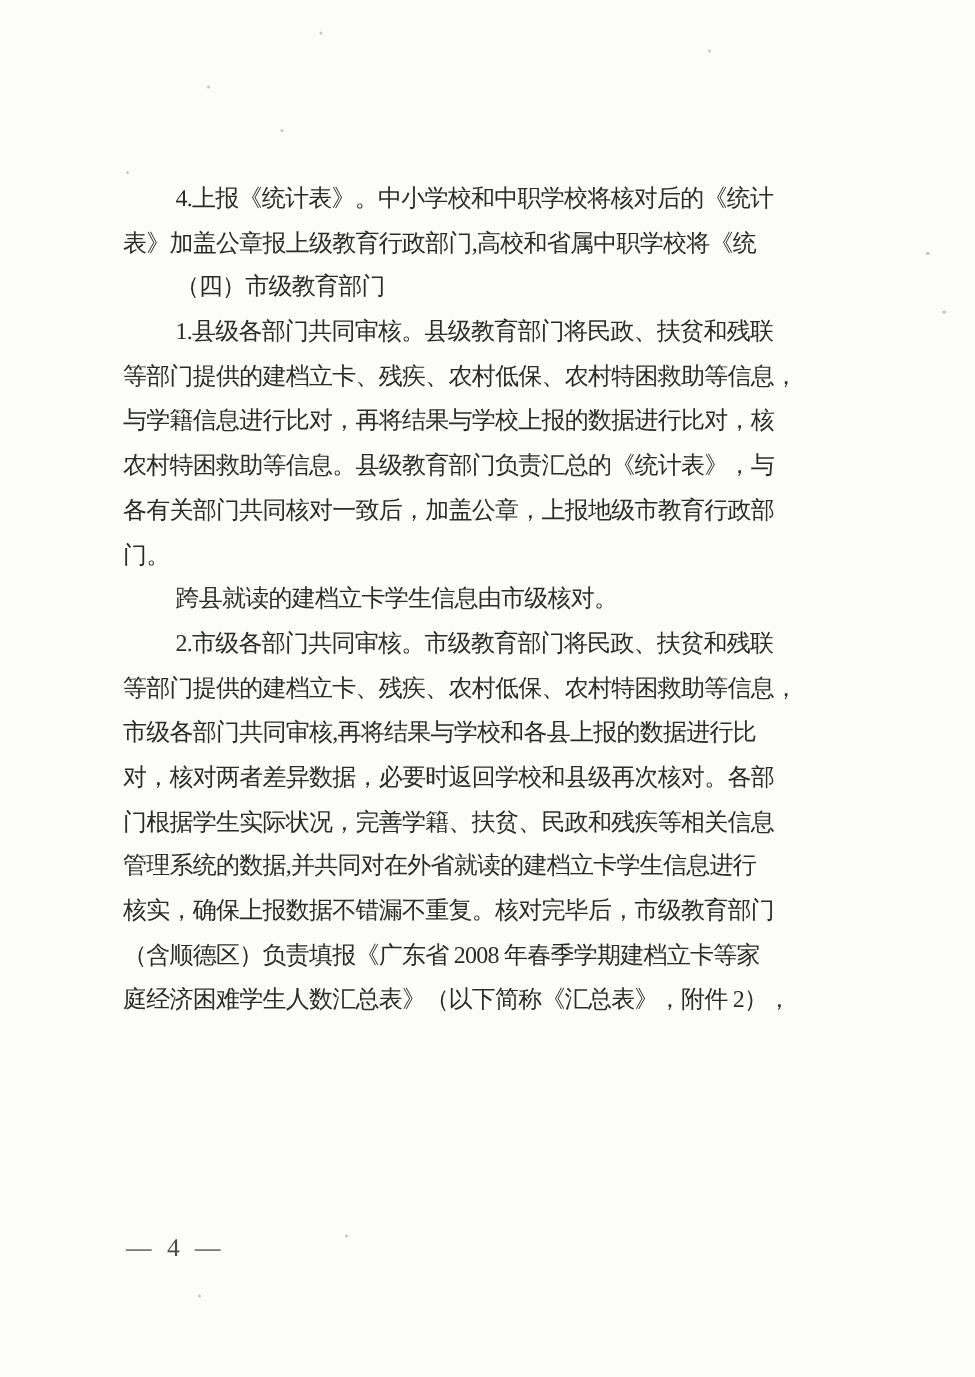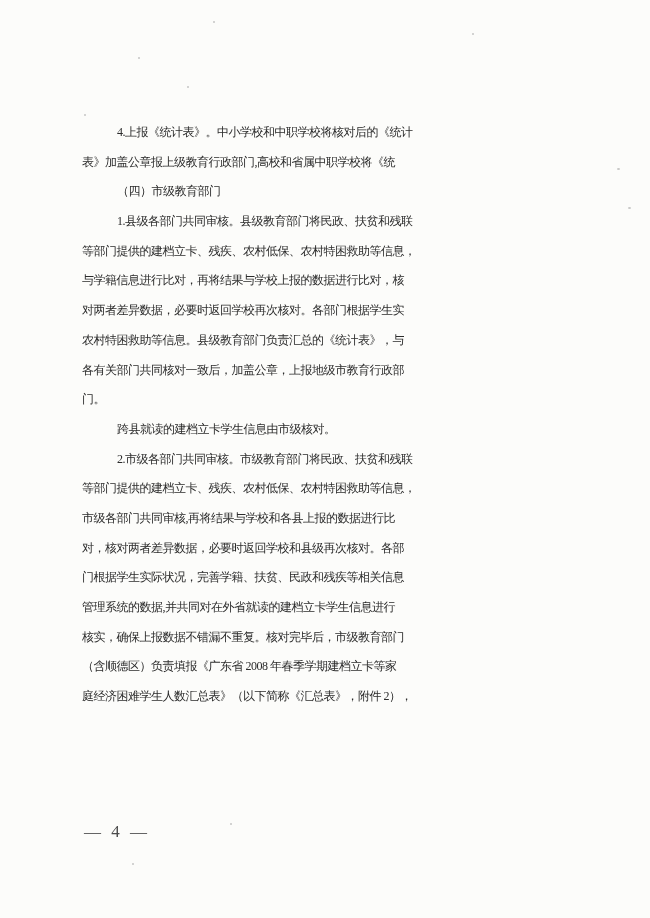--- a/index.html
+++ b/index.html
@@ -15,21 +15,21 @@
     overflow:hidden;
   }
   .textblock{
     position:absolute;
     left:82px;top:118px;
     width:492px;
   }
   .line{
     height:29.7px;
     line-height:29.7px;
-    font-size:12px;
+    font-size:16px;
     letter-spacing:-0.5px;
     color:#2b2b2b;
     white-space:nowrap;
     overflow:visible;
   }
   .line.indent{ padding-left:35px; }
   .footer{
     position:absolute;
     left:84px;top:822px;
     font-size:17px;
@@ -48,21 +48,20 @@
 
 <div class="page">
 
   <div class="textblock">
     <div class="line indent">4.上报《统计表》。中小学校和中职学校将核对后的《统计</div>
     <div class="line">表》加盖公章报上级教育行政部门,高校和省属中职学校将《统</div>
     <div class="line indent">（四）市级教育部门</div>
     <div class="line indent">1.县级各部门共同审核。县级教育部门将民政、扶贫和残联</div>
     <div class="line">等部门提供的建档立卡、残疾、农村低保、农村特困救助等信息，</div>
     <div class="line">与学籍信息进行比对，再将结果与学校上报的数据进行比对，核</div>
-    <div class="line">对两者差异数据，必要时返回学校再次核对。各部门根据学生实</div>
     <div class="line">农村特困救助等信息。县级教育部门负责汇总的《统计表》，与</div>
     <div class="line">各有关部门共同核对一致后，加盖公章，上报地级市教育行政部</div>
     <div class="line">门。</div>
     <div class="line indent">跨县就读的建档立卡学生信息由市级核对。</div>
     <div class="line indent">2.市级各部门共同审核。市级教育部门将民政、扶贫和残联</div>
     <div class="line">等部门提供的建档立卡、残疾、农村低保、农村特困救助等信息，</div>
     <div class="line">市级各部门共同审核,再将结果与学校和各县上报的数据进行比</div>
     <div class="line">对，核对两者差异数据，必要时返回学校和县级再次核对。各部</div>
     <div class="line">门根据学生实际状况，完善学籍、扶贫、民政和残疾等相关信息</div>
     <div class="line">管理系统的数据,并共同对在外省就读的建档立卡学生信息进行</div>

